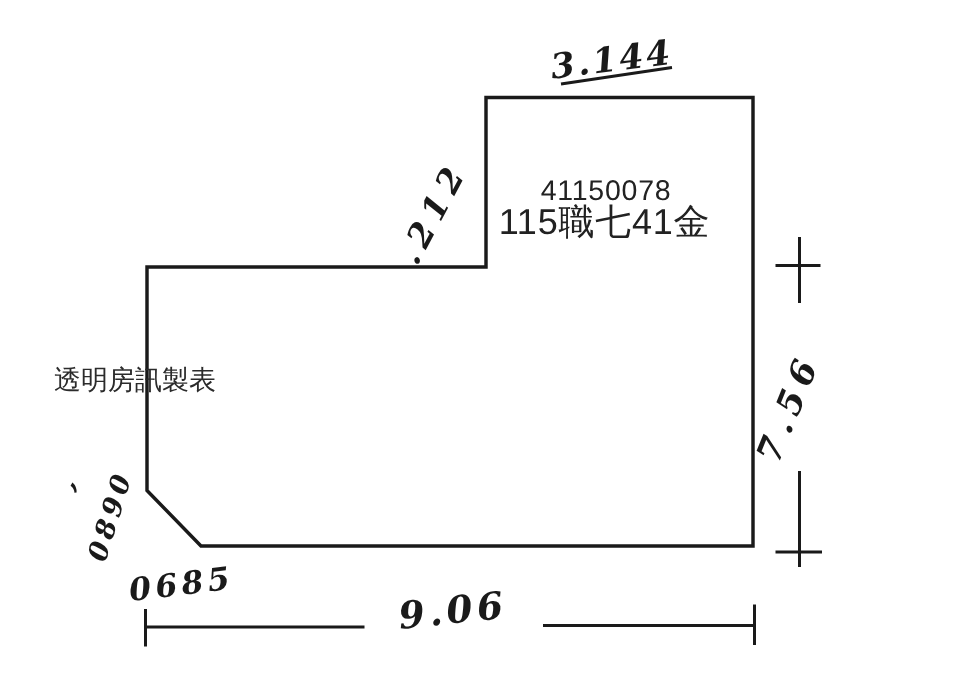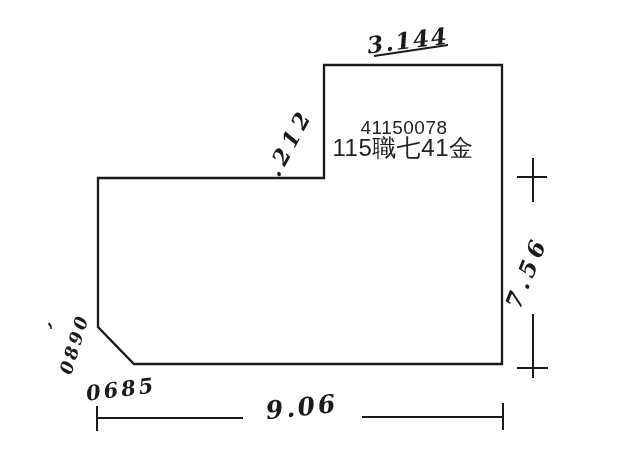--- a/index.html
+++ b/index.html
@@ -49,20 +49,21 @@
     <line stroke-width="2" x1="517" y1="368" x2="548" y2="368"></line>
 
     <line stroke-width="2" x1="97" y1="418" x2="243" y2="418"></line>
     <line stroke-width="2" x1="97" y1="406" x2="97" y2="431"></line>
     <line stroke-width="2" x1="362" y1="417" x2="503" y2="417"></line>
     <line stroke-width="2" x1="503" y1="403" x2="503" y2="430"></line>
   </svg>
 
   <div class="abs print unit-number">41150078</div>
   <div class="abs print unit-code">115職七41金</div>
+  <div class="abs print maker-label">透明房訊製表</div>
 
   <div class="abs hand dim-top">3.144</div>
   <div class="abs hand dim-upper-left">.212</div>
   <div class="abs hand dim-right">7.56</div>
   <div class="abs hand dim-bottom">9.06</div>
   <div class="abs hand dim-left-side">0890</div>
   <div class="abs hand dim-chamfer">0685</div>
   <div class="abs hand stray-mark">,</div>
 
 </div>

